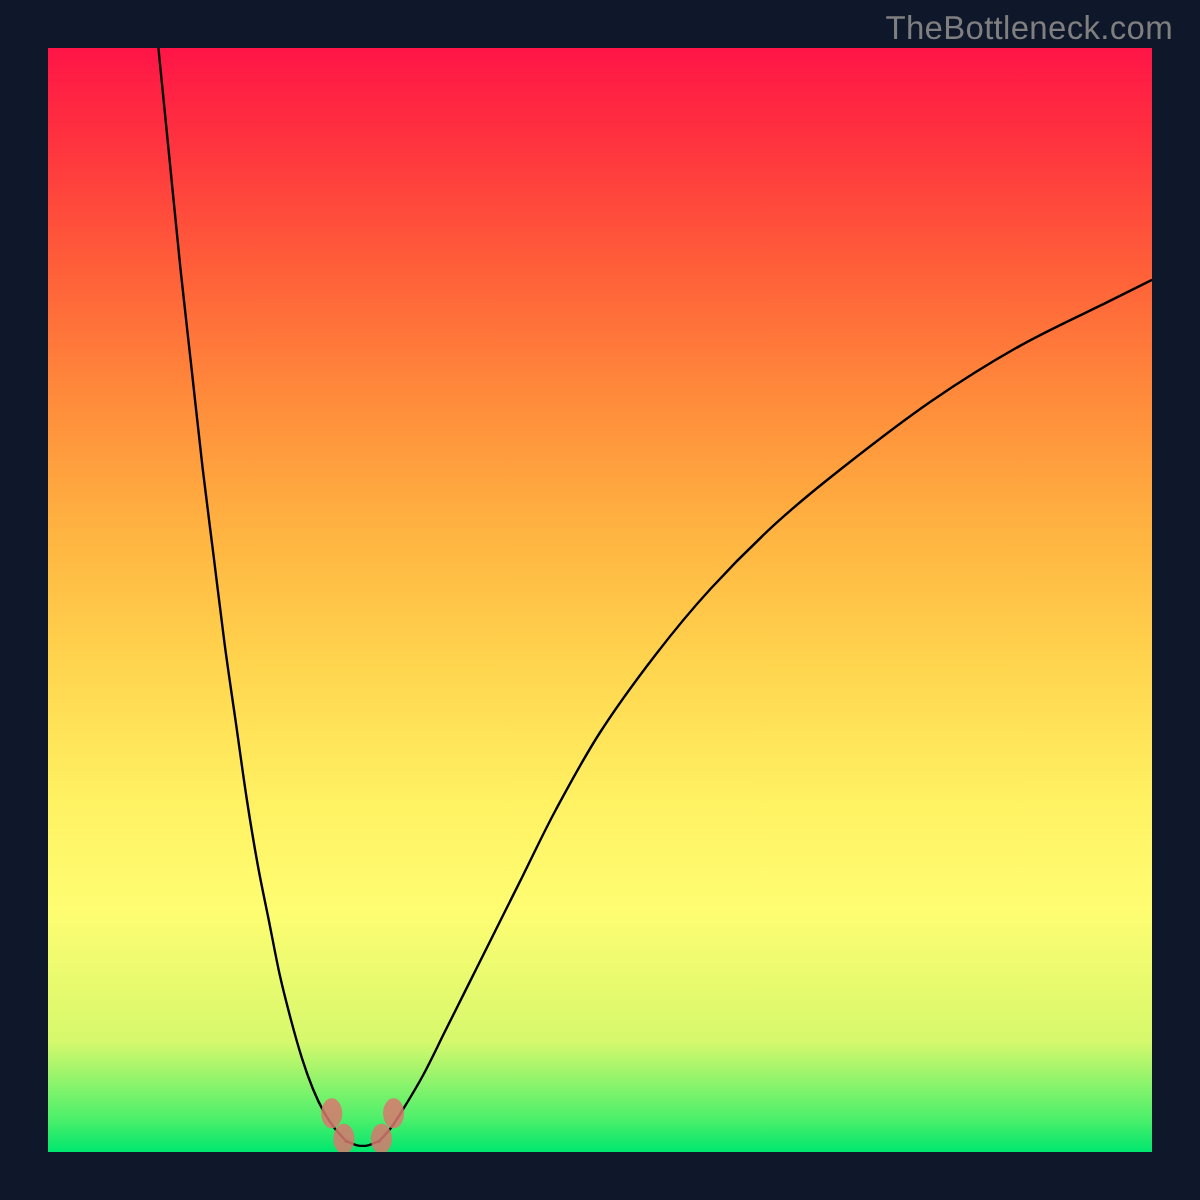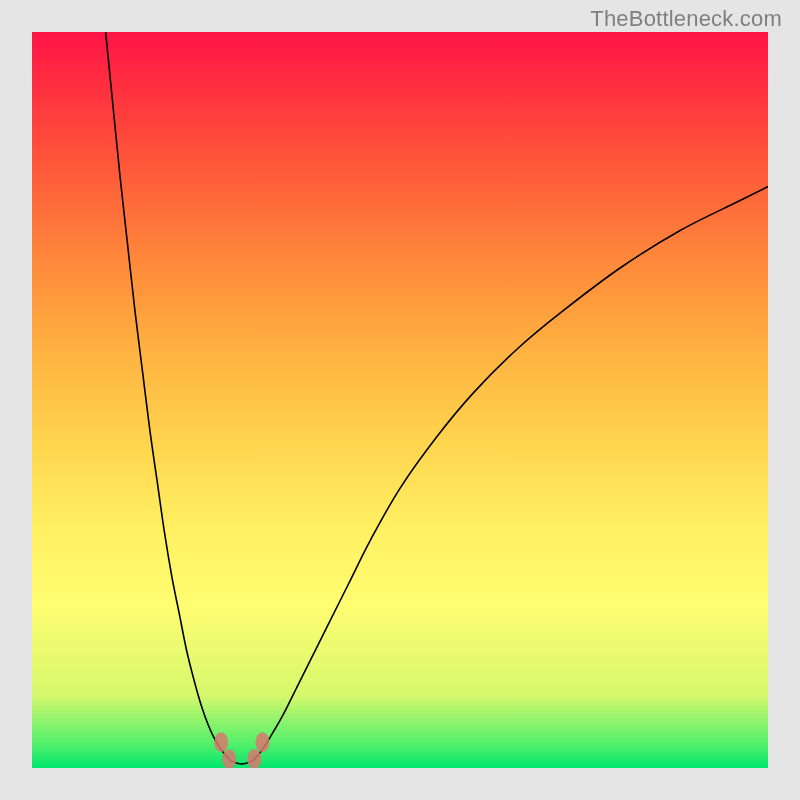--- a/index.html
+++ b/index.html
@@ -10,21 +10,21 @@
     background: #000;
     font-family: Arial, Helvetica, sans-serif;
     overflow: hidden;
   }
   .frame {
     position: absolute;
     left: 0;
     top: 0;
     width: 800px;
     height: 800px;
-    background: #e5e5e5;
+    background: #0f172a;
   }
   .plot-area {
     position: absolute;
     left: 32px;
     top: 32px;
     width: 736px;
     height: 736px;
     
     background: linear-gradient(to top,
       #00e66e 0%,

